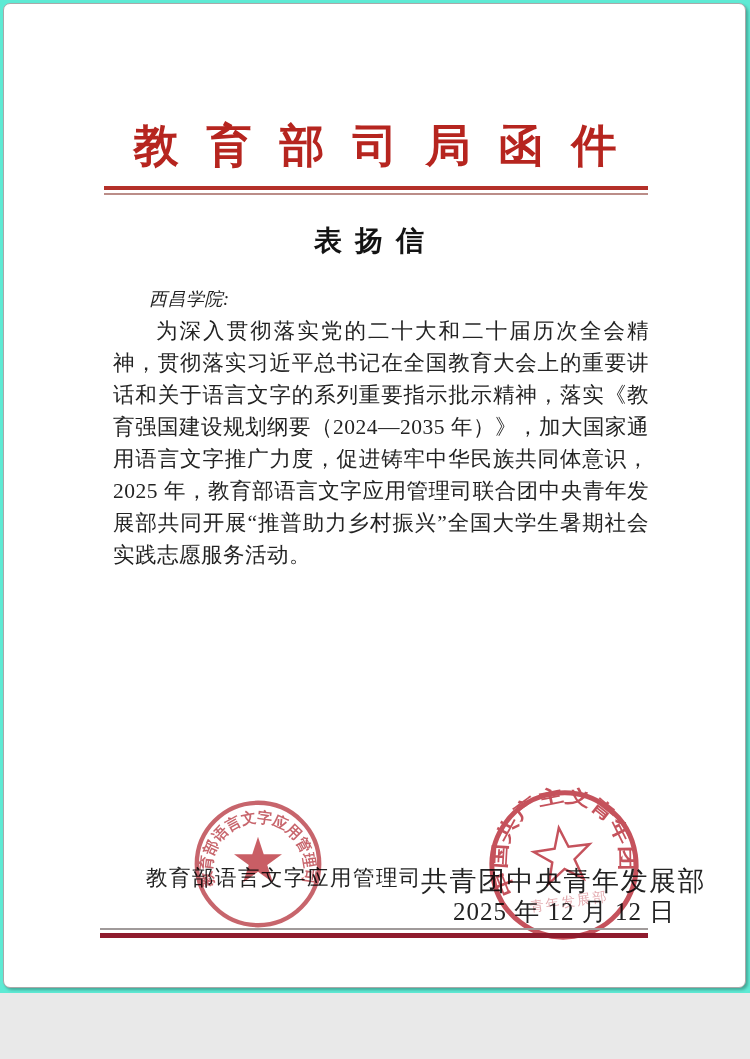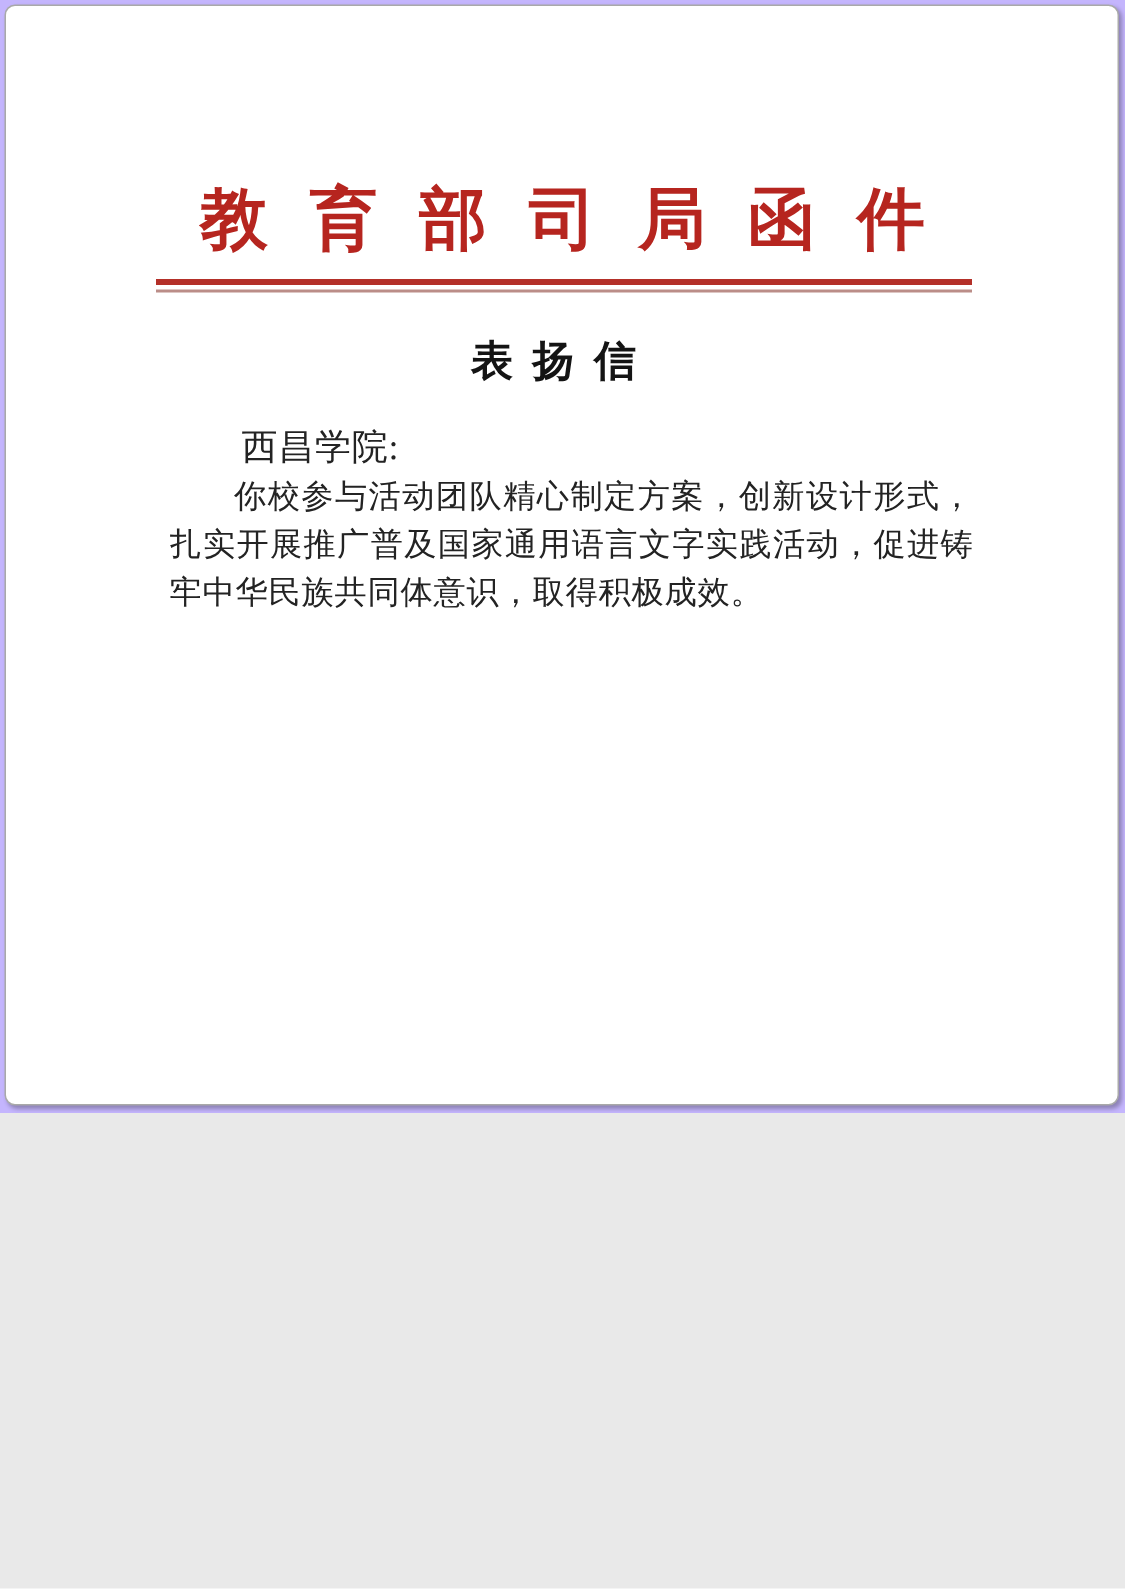--- a/index.html
+++ b/index.html
@@ -1,17 +1,17 @@
 <!DOCTYPE html>
 <html><head>
 <meta charset="utf-8">
 <style>
   html,body{margin:0;padding:0;background:#e9e9e9;}
   .stage{
-    position:relative;width:750px;height:742px;background:#c4b5fd;
+    position:relative;width:750px;height:993px;background:#5eead4;
     font-family:"Liberation Serif","DejaVu Serif",serif;color:#1f1f1f;
     overflow:hidden;margin:0 auto;
   }
   .page-frame{
     position:absolute;left:3px;top:3px;right:4px;bottom:5px;
     border:1px solid #a9a9a9;border-radius:7px;
     box-shadow:2px 2px 3px rgba(0,0,0,.28);
     background:#fff;
   }
   .header-title{
@@ -26,21 +26,21 @@
   .letter-title{
     position:absolute;left:0;right:0;top:222px;text-align:center;
     font-size:28px;font-weight:700;color:#141414;
     letter-spacing:13px;padding-left:1px;
   }
   .body-text{
     position:absolute;left:113px;width:536px;top:283px;
     font-size:21.5px;line-height:32px;color:#232323;
   }
   .body-text p{margin:0;text-align:justify;text-indent:2em;letter-spacing:.5px;}
-  .salutation{margin:0 0 0 0;font-size:24px;letter-spacing:.5px;}
+  .salutation{margin:0 0 0 0;font-size:18px;letter-spacing:.5px;font-style:italic;}
   .sign-left{
     position:absolute;left:146px;top:863px;font-size:21.5px;
     letter-spacing:1.5px;color:#232323;white-space:nowrap;
   }
   .sign-right{
     position:absolute;left:421px;top:863px;font-size:27px;
     letter-spacing:1.5px;color:#232323;white-space:nowrap;
   }
   .date-line{
     position:absolute;left:453px;top:895px;font-size:25px;
@@ -64,21 +64,21 @@
   <div class="page-frame"></div>
 
   <div class="header-title">教育部司局函件</div>
 
   <div class="rule-top"></div>
 
   <div class="letter-title">表扬信</div>
 
   <div class="body-text">
     <p class="salutation">西昌学院:</p>
-    <p>你校参与活动团队精心制定方案，创新设计形式，扎实开展推广普及国家通用语言文字实践活动，促进铸牢中华民族共同体意识，取得积极成效。</p>
+    <p>为深入贯彻落实党的二十大和二十届历次全会精神，贯彻落实习近平总书记在全国教育大会上的重要讲话和关于语言文字的系列重要指示批示精神，落实《教育强国建设规划纲要（2024—2035 年）》，加大国家通用语言文字推广力度，促进铸牢中华民族共同体意识，2025 年，教育部语言文字应用管理司联合团中央青年发展部共同开展“推普助力乡村振兴”全国大学生暑期社会实践志愿服务活动。</p>
   </div>
 
   <div class="sign-left">教育部语言文字应用管理司</div>
 
   <div class="sign-right">共青团中央青年发展部</div>
 
   <div class="date-line">2025 年 12 月 12 日</div>
 
   <div class="seal seal-left">
     <svg viewBox="0 0 140 140" width="136" height="136">

